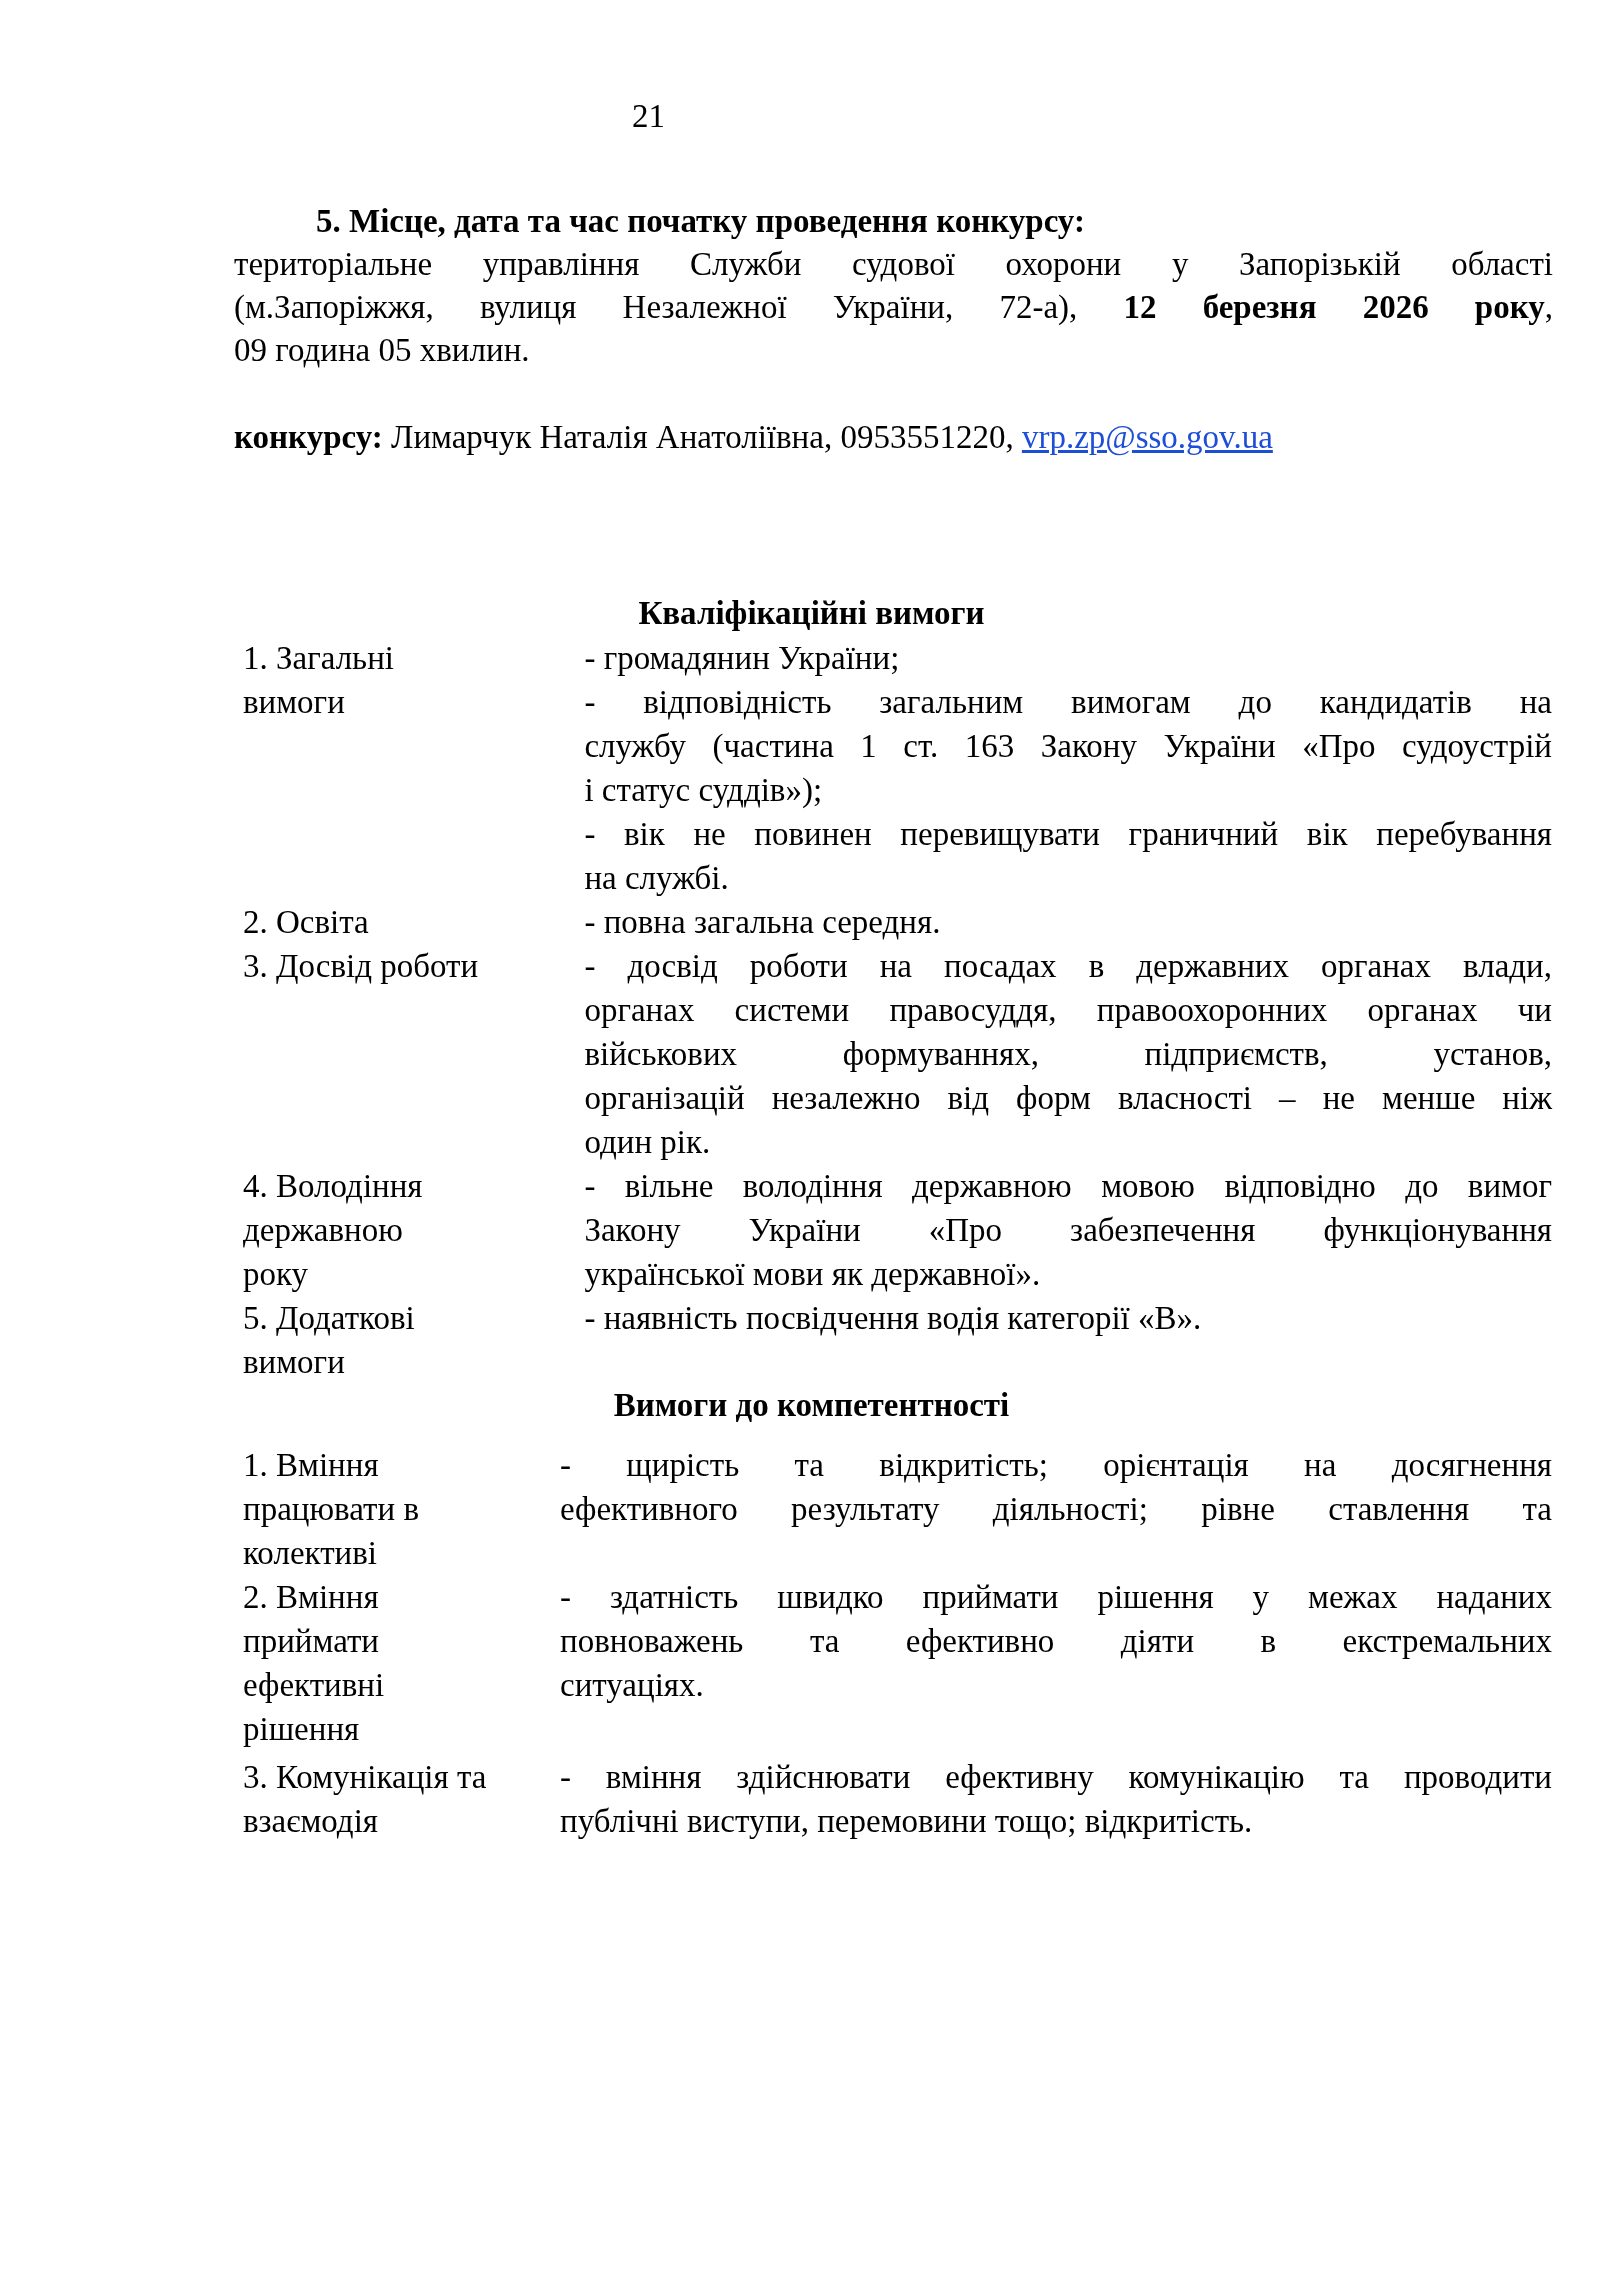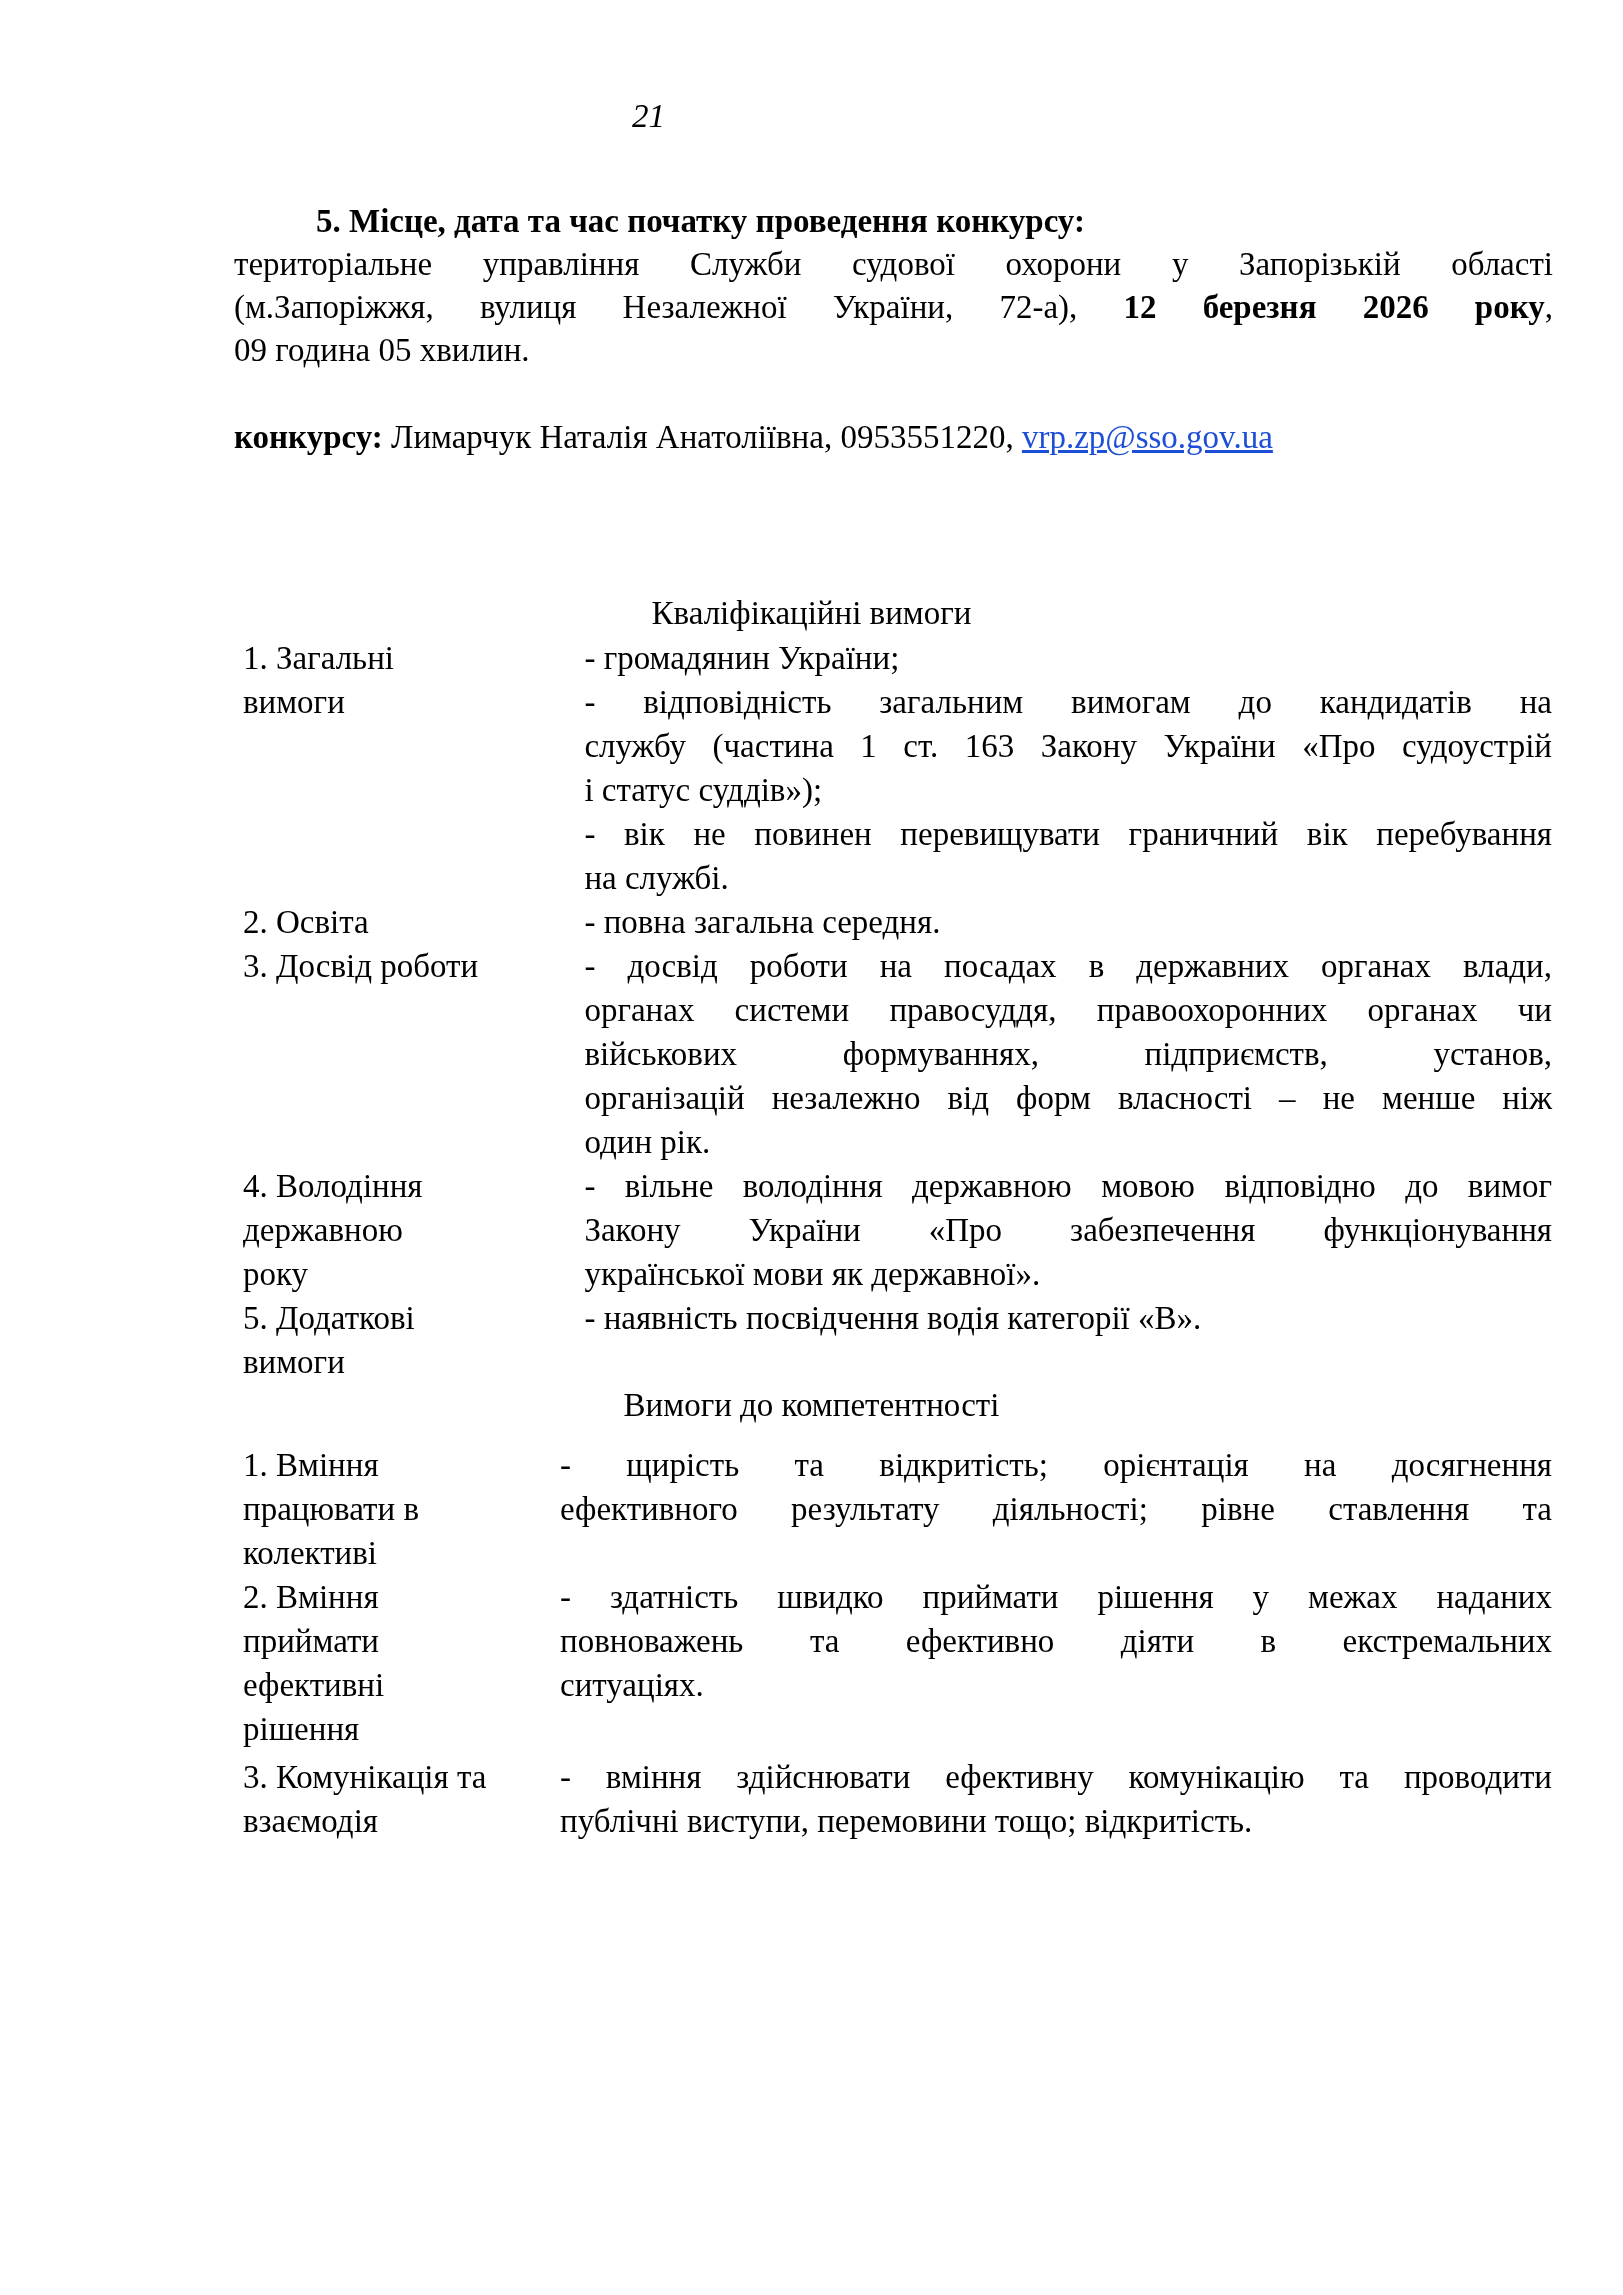--- a/index.html
+++ b/index.html
@@ -1,24 +1,24 @@
 <!DOCTYPE html>
 <html style="font-size:10.5px"><head>
 <meta charset="utf-8">
 <style>
   html, body { margin: 0; padding: 0; background: #ffffff; }
   body { width: 1623px; height: 2295px; position: relative; overflow: hidden;
          font-family: "Liberation Serif", "DejaVu Serif", serif; color: #000; }
-  .page-num { position: absolute; top: 98px; left: 0; width: 1297px; text-align: center; font-size: 33px; font-style: italic; }
+  .page-num { position: absolute; top: 98px; left: 0; width: 1297px; text-align: center; font-size: 33px; }
   .para { position: absolute; left: 234px; width: 1319px; font-size: 33px; line-height: 43px; text-align: justify; }
   .para .head { font-weight: bold; }
   .indent { display: inline-block; width: 82px; }
   .bold { font-weight: bold; }
   .link { color: #1d4ed8; text-decoration: underline; }
-  .section-title { position: absolute; left: 0; width: 1623px; text-align: center; font-size: 33px; font-weight: normal; line-height: 43px; }
+  .section-title { position: absolute; left: 0; width: 1623px; text-align: center; font-size: 33px; font-weight: bold; line-height: 43px; }
   .table { position: absolute; left: 243px; width: 1309px; font-size: 33px; line-height: 44px; }
   .row { display: flex; }
   .c1 { width: 327px; flex: none; }
   .c2 { flex: 1; text-align: justify; }
   .table.comp .c1 { width: 317px; }
   .table.comp .c2 { padding-left: 0; }
   .rowgap { margin-top: 3.9px; }
   .line { display: block; text-align: justify; text-align-last: justify; }
   .line.last { text-align-last: left; }
 </style>

